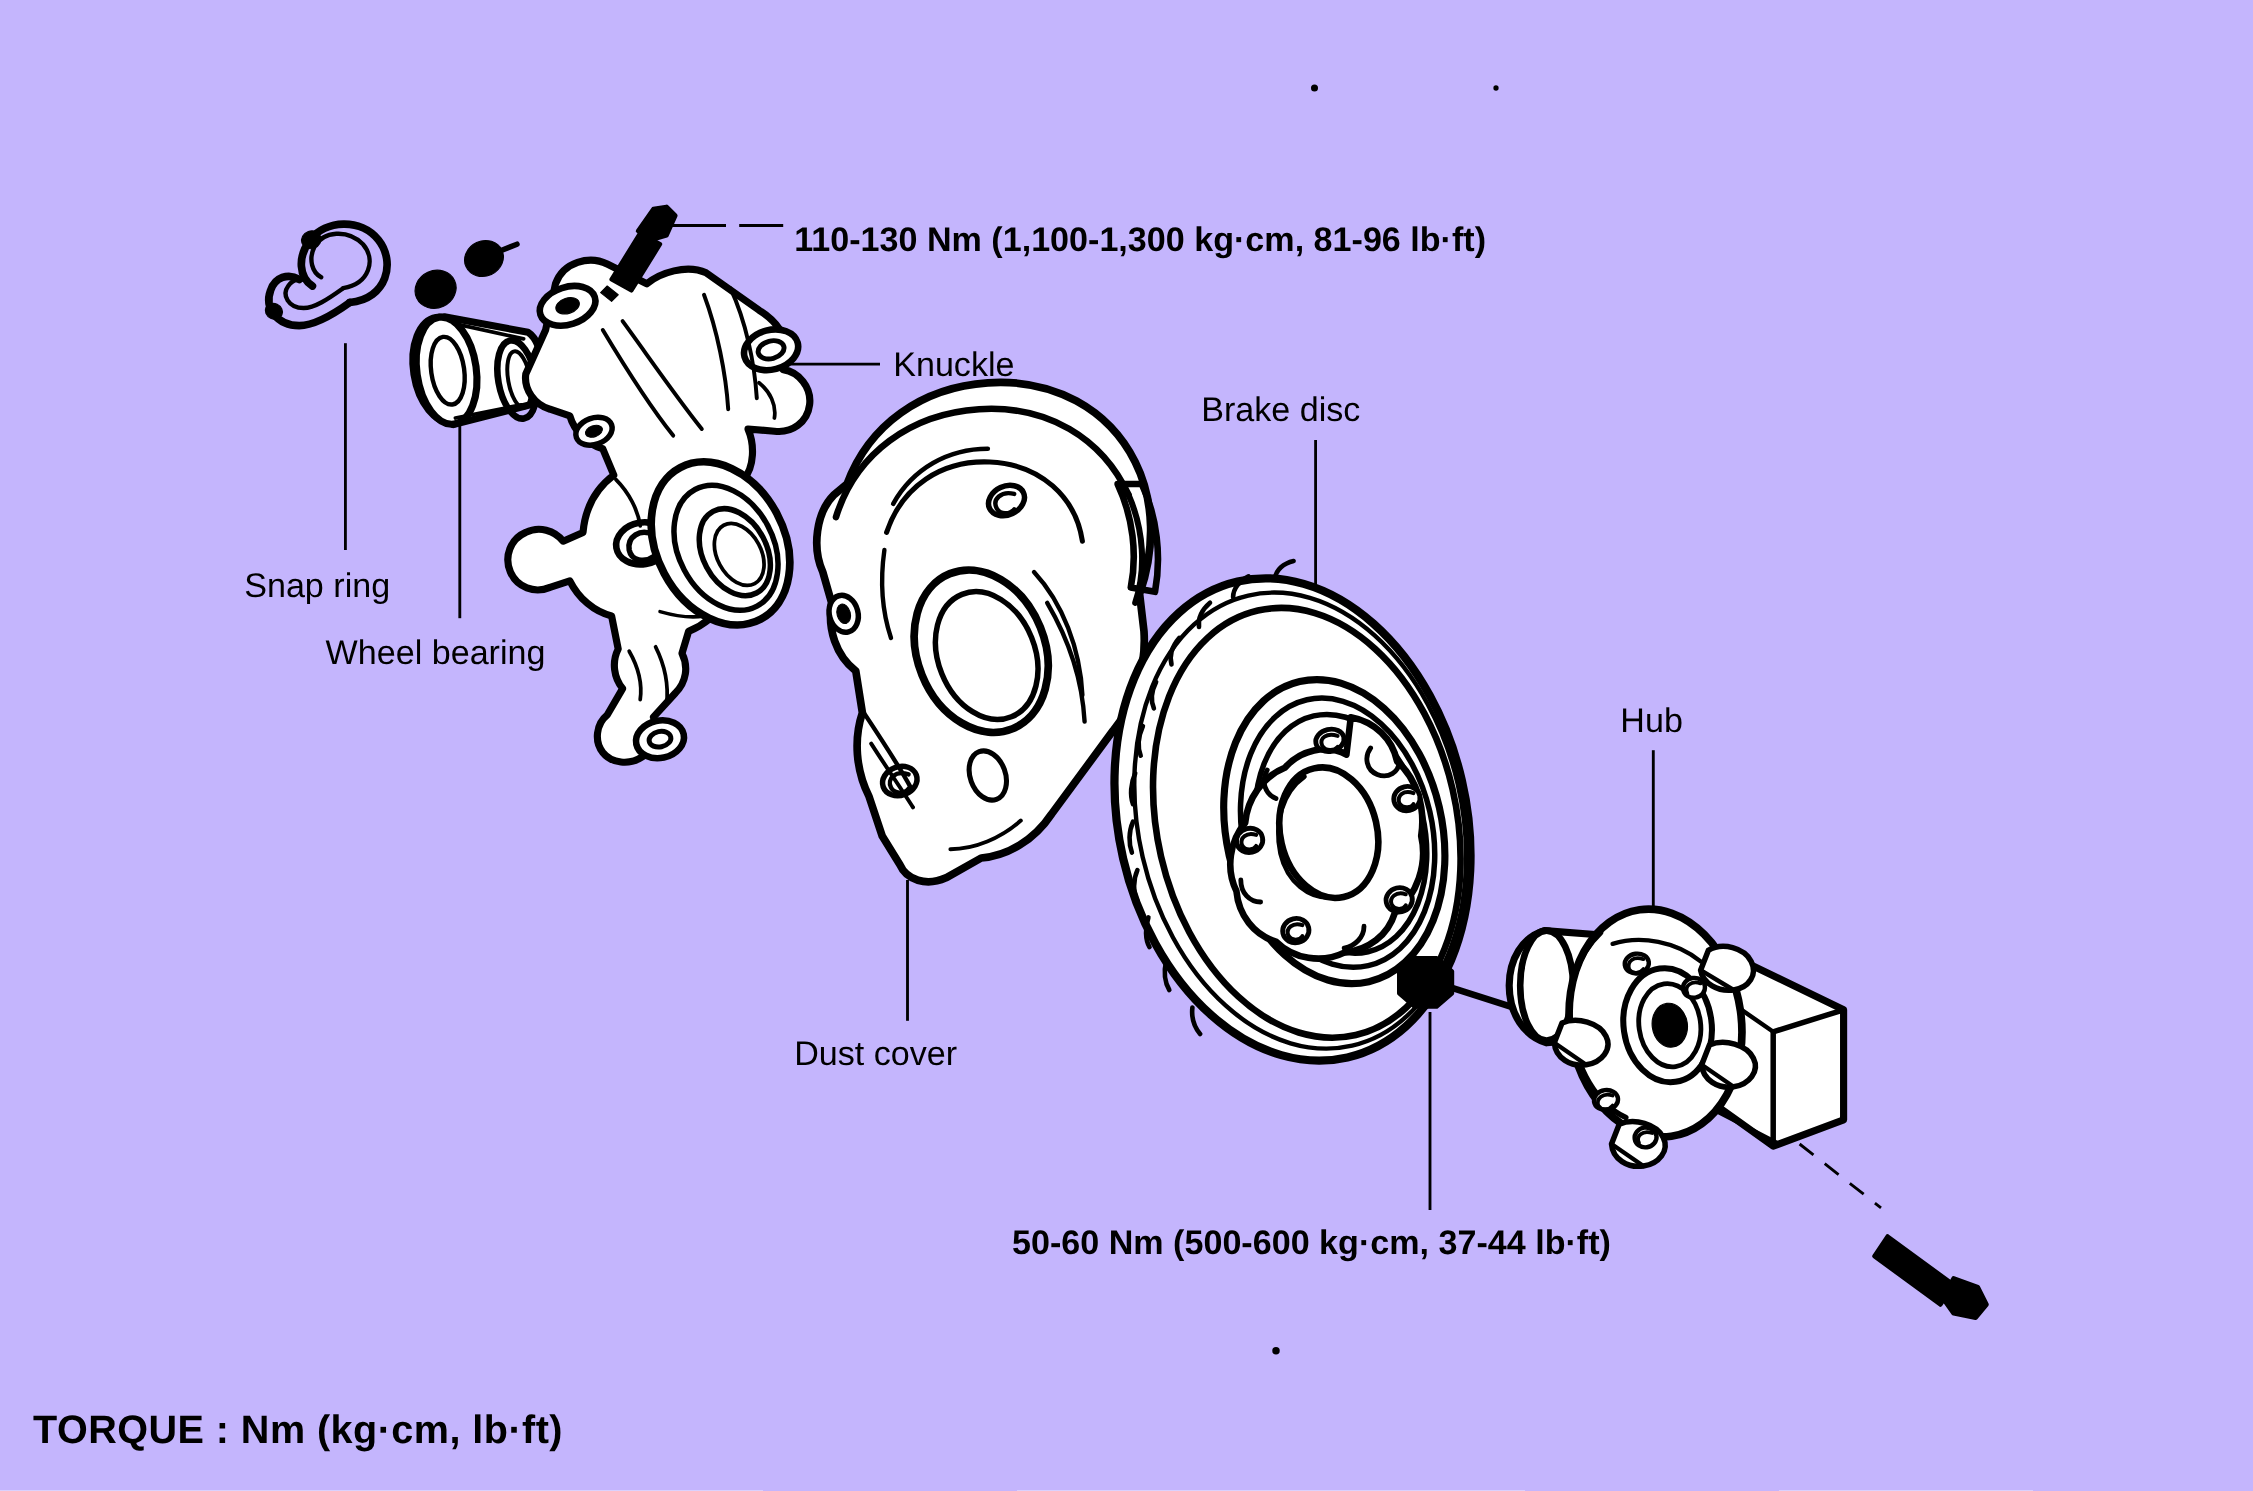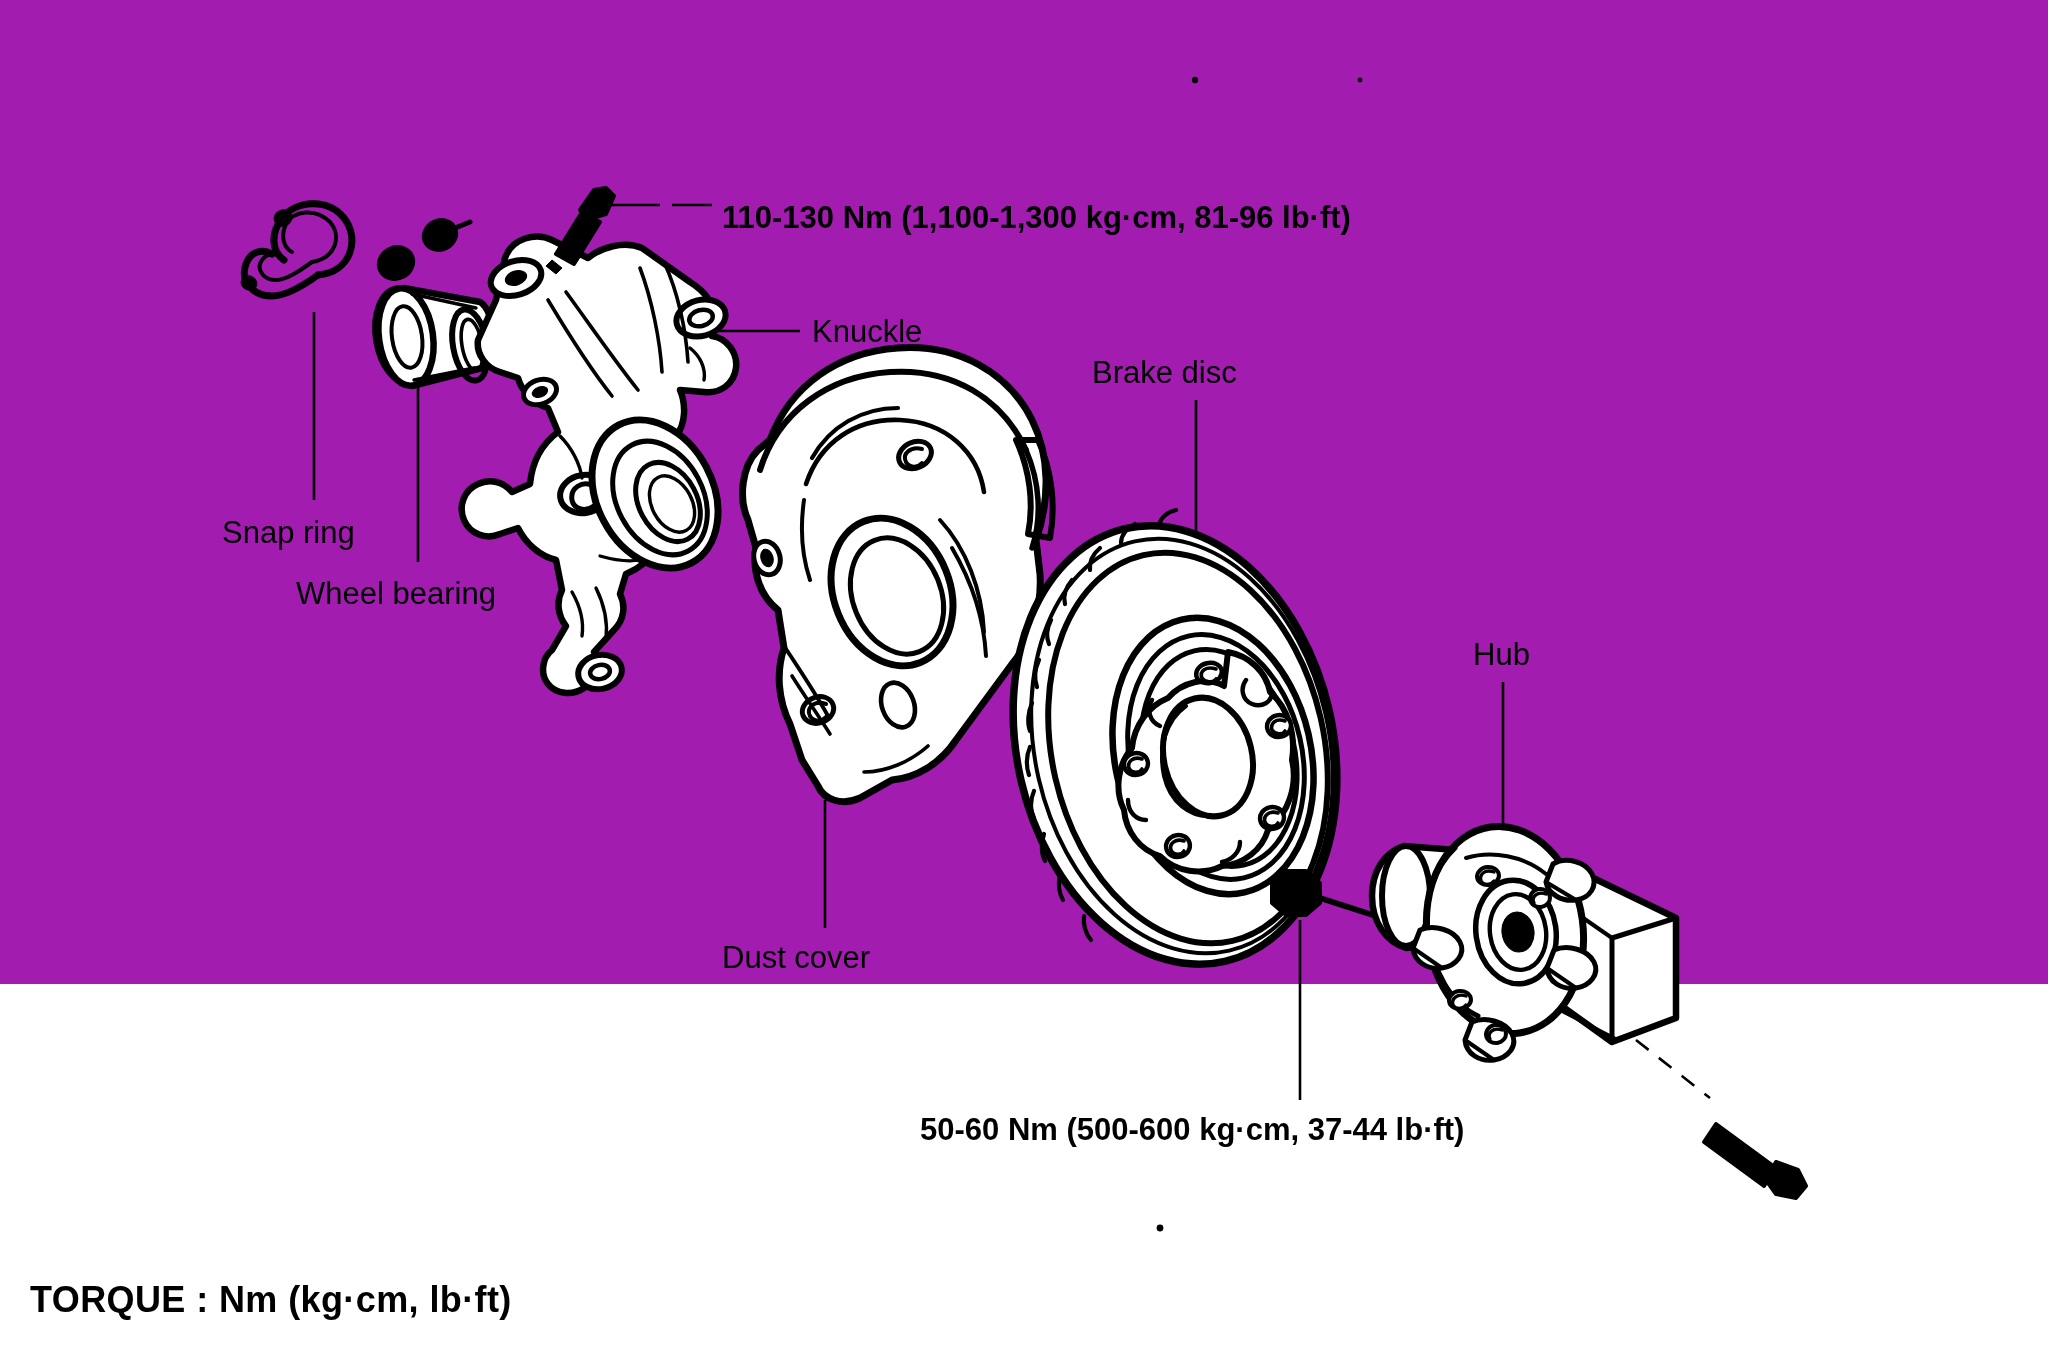--- a/index.html
+++ b/index.html
@@ -13,22 +13,22 @@
     height: 1355px;
     overflow: hidden;
     font-family: "Liberation Sans", sans-serif;
     color: #000000;
     position: relative;
   }
   #sheet {
     position: absolute;
     left: 0; top: 0;
     width: 2048px;
-    height: 984px;
-    background: #a21caf;
+    height: 1355px;
+    background: #c4b5fd;
   }
   svg#diagram {
     position: absolute;
     left: 0; top: 0;
     width: 2048px;
     height: 1355px;
     display: block;
   }
   .ink {
     fill: none;

